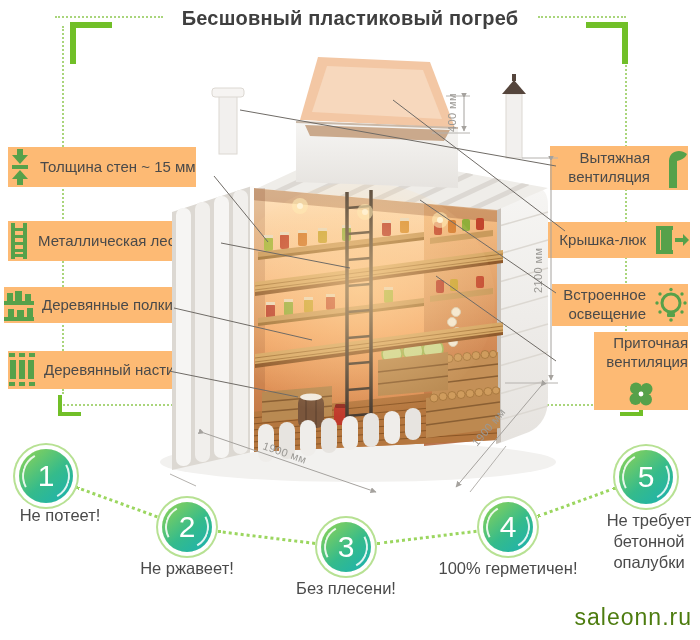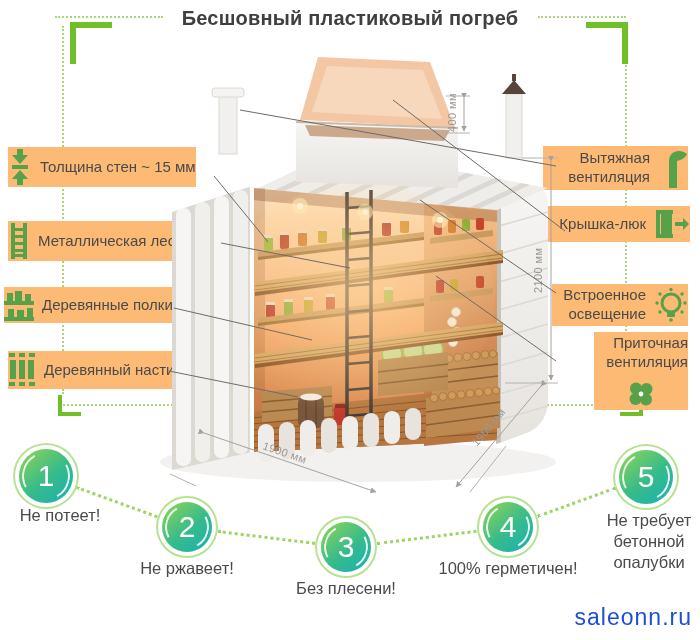--- a/index.html
+++ b/index.html
@@ -29,21 +29,21 @@
          background:linear-gradient(140deg,#86d15b 8%,#35bb8b 55%,#1fb2ac 92%);
          color:#fff;display:flex;align-items:center;justify-content:center;
          font-size:30px;box-shadow:0 0 0 4px #fff,0 0 0 6px #b7e193;}
   .bcirc.big{width:54px;height:54px;}
   .bcirc.small{width:50px;height:50px;}
   .bcirc::before,.bcirc::after{content:"";position:absolute;inset:3px;border:2px solid transparent;border-radius:50%;}
   .bcirc::before{border-left-color:rgba(255,255,255,.85);transform:rotate(16deg);}
   .bcirc::after{border-right-color:rgba(255,255,255,.85);transform:rotate(16deg);}
   .blabel{position:absolute;text-align:center;font-size:16.5px;color:#4a4a4a;line-height:1.28;}
   .conn{position:absolute;height:0;border-top:3px dotted #9bd65f;transform-origin:0 0;}
-  .watermark{position:absolute;right:8px;top:604px;font-size:23px;color:#1d4ed8;letter-spacing:1px;}
+  .watermark{position:absolute;right:8px;top:604px;font-size:23px;color:#4d7c0f;letter-spacing:1px;}
   svg text.dim{fill:#9a9894;font-size:11px;letter-spacing:.4px;font-family:"Liberation Sans",sans-serif;}
 </style>
 </head>
 <body>
 
 <div id="stage">
 
   <div class="hdot" style="left:55px;top:16px;width:108px;"></div>
   <div class="hdot" style="left:538px;top:16px;width:88px;"></div>
   <div class="vdot" style="left:62px;top:26px;height:368px;"></div>
@@ -110,31 +110,31 @@
             <rect x="20" y="7" width="6" height="19"></rect>
           <rect x="1" y="29" width="6" height="4"></rect>
             <rect x="11" y="29" width="6" height="4"></rect>
             <rect x="21" y="29" width="6" height="4"></rect>
         </g>
       </svg>
     </span>
     <span class="lbl">Деревянный настил</span>
   </div>
 
-  <div class="feat right" style="right:12px;top:146px;width:138px;padding-left:7px;">
+  <div class="feat right" style="right:12px;top:146px;width:138px;">
     <span class="lbl">Вытяжная вентиляция</span>
     <span class="ic">
       <svg width="30" height="40" viewBox="0 0 30 40">
         <rect x="11" y="12" width="8" height="28" fill="#56a14a"></rect>
         <path d="M11,13 C11,3 22,0 29,6 C26,13 16,14 11,13 Z" fill="#56a14a"></path>
       </svg>
     </span>
   </div>
 
-  <div class="feat right" style="right:10px;top:206px;width:148px;">
+  <div class="feat right" style="right:10px;top:222px;width:148px;">
     <span class="lbl" style="width:108px;">Крышка-люк</span>
     <span class="ic">
       <svg width="36" height="32" viewBox="0 0 36 32">
         <g fill="#56a14a">
           <rect x="2" y="2" width="4" height="28"></rect>
           <rect x="2" y="2" width="17" height="4"></rect>
           <rect x="2" y="26" width="17" height="4"></rect>
           <polygon points="7,6 18,2 18,30 7,26"></polygon>
           <rect x="21" y="14" width="8" height="4"></rect>
           <polygon points="29,10 35,16 29,22"></polygon>

